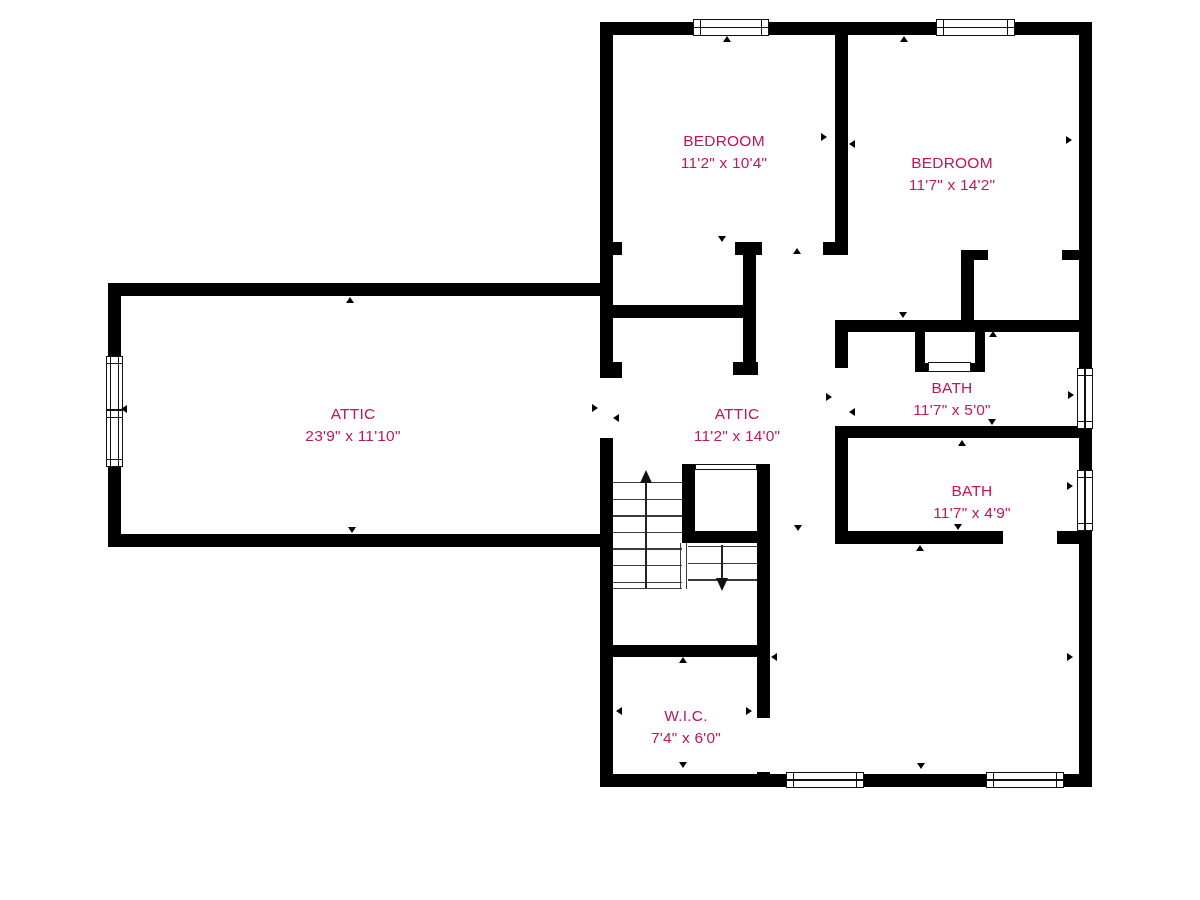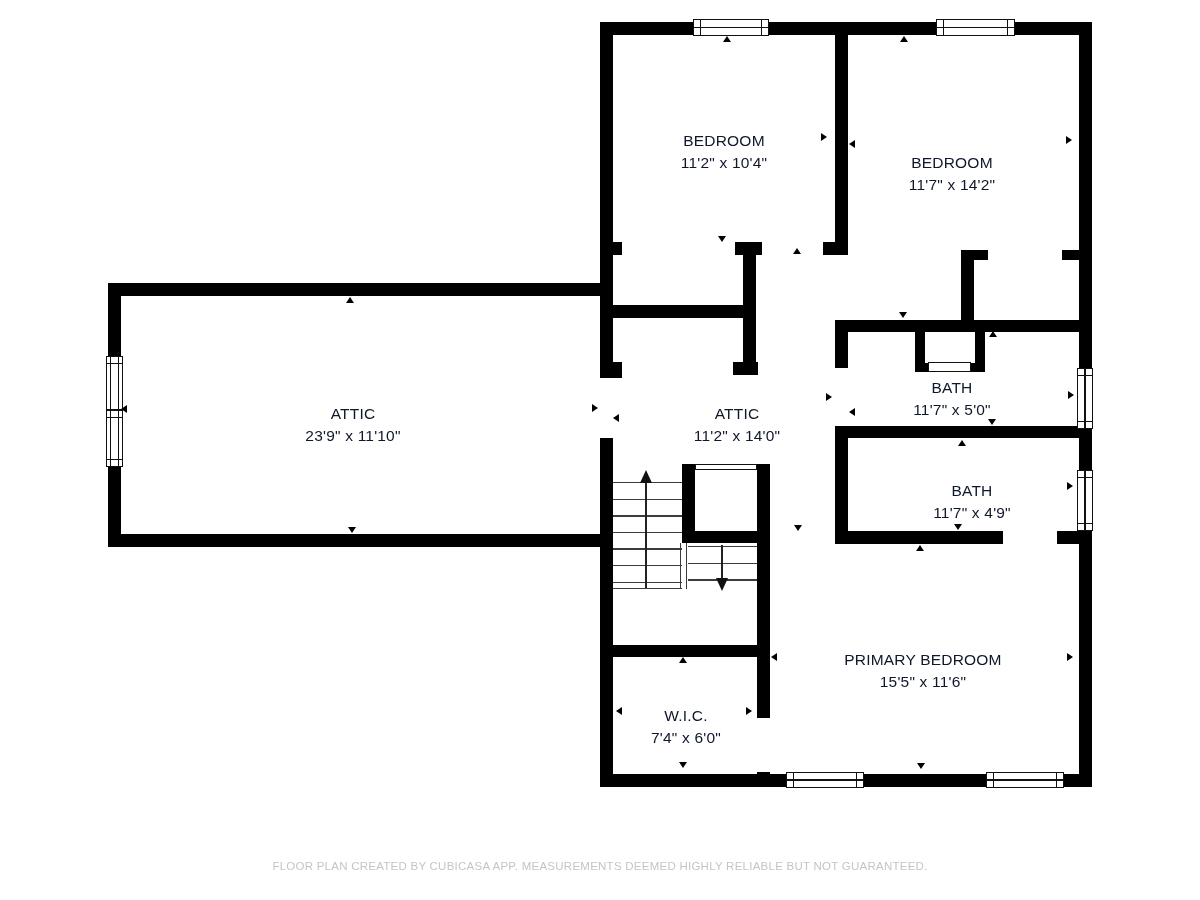--- a/index.html
+++ b/index.html
@@ -21,21 +21,21 @@
   .vline{position:absolute;background:#3c3c3c;width:1.4px;}
   .aline{position:absolute;background:#222;width:1.5px;}
   .tk{position:absolute;width:0;height:0;line-height:0;}
   .tk.up{border-left:4.5px solid transparent;border-right:4.5px solid transparent;border-bottom:6.5px solid #000;}
   .tk.dn{border-left:4.5px solid transparent;border-right:4.5px solid transparent;border-top:6.5px solid #000;}
   .tk.lf{border-top:4.5px solid transparent;border-bottom:4.5px solid transparent;border-right:6.5px solid #000;}
   .tk.rt{border-top:4.5px solid transparent;border-bottom:4.5px solid transparent;border-left:6.5px solid #000;}
   .ah{position:absolute;width:0;height:0;line-height:0;}
   .ah.up{border-left:6px solid transparent;border-right:6px solid transparent;border-bottom:13px solid #111;}
   .ah.dn{border-left:6px solid transparent;border-right:6px solid transparent;border-top:13px solid #111;}
-  .room-label{position:absolute;transform:translate(-50%,-50%);text-align:center;color:#0f172a;
+  .room-label{position:absolute;transform:translate(-50%,-50%);text-align:center;color:#be185d;
               font-size:15.5px;line-height:22px;letter-spacing:0.2px;white-space:nowrap;}
   #footer{position:absolute;left:0;right:0;top:860px;text-align:center;color:#c5c5c5;
           font-size:11.5px;letter-spacing:0.25px;white-space:nowrap;}
 </style>
 </head>
 <body>
 
 <div id="plan">
 
   <div class="w" style="left:600px;top:22px;width:492px;height:13px;"></div>
@@ -183,24 +183,19 @@
     <div>11'2" x 14'0"</div>
   </div>
   <div class="room-label" style="left:952px;top:399px;">
     <div>BATH</div>
     <div>11'7" x 5'0"</div>
   </div>
   <div class="room-label" style="left:972px;top:502px;">
     <div>BATH</div>
     <div>11'7" x 4'9"</div>
   </div>
-  <div class="room-label" style="left:923px;top:671px;">
-    <div>PRIMARY BEDROOM</div>
-    <div>15'5" x 11'6"</div>
-  </div>
   <div class="room-label" style="left:686px;top:727px;">
     <div>W.I.C.</div>
     <div>7'4" x 6'0"</div>
   </div>
 
-  <div id="footer">FLOOR PLAN CREATED BY CUBICASA APP. MEASUREMENTS DEEMED HIGHLY RELIABLE BUT NOT GUARANTEED.</div>
 
 </div>
 
 </body></html>

